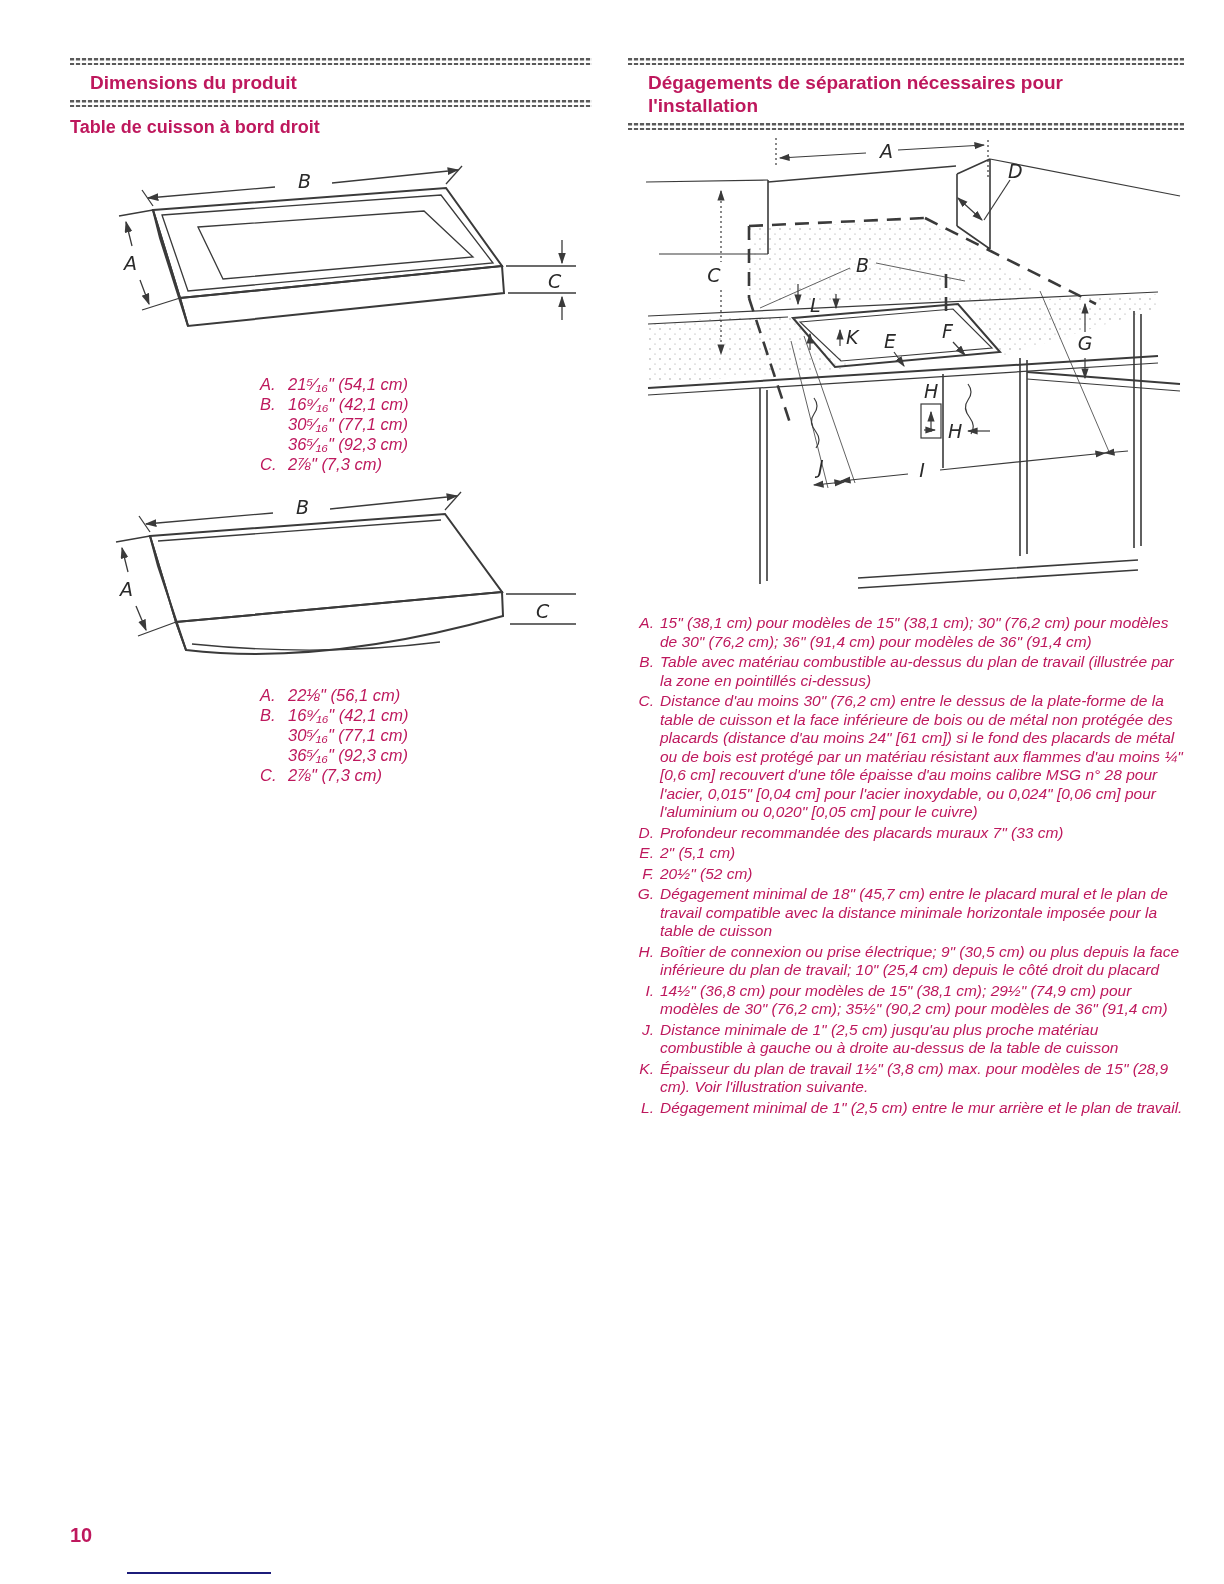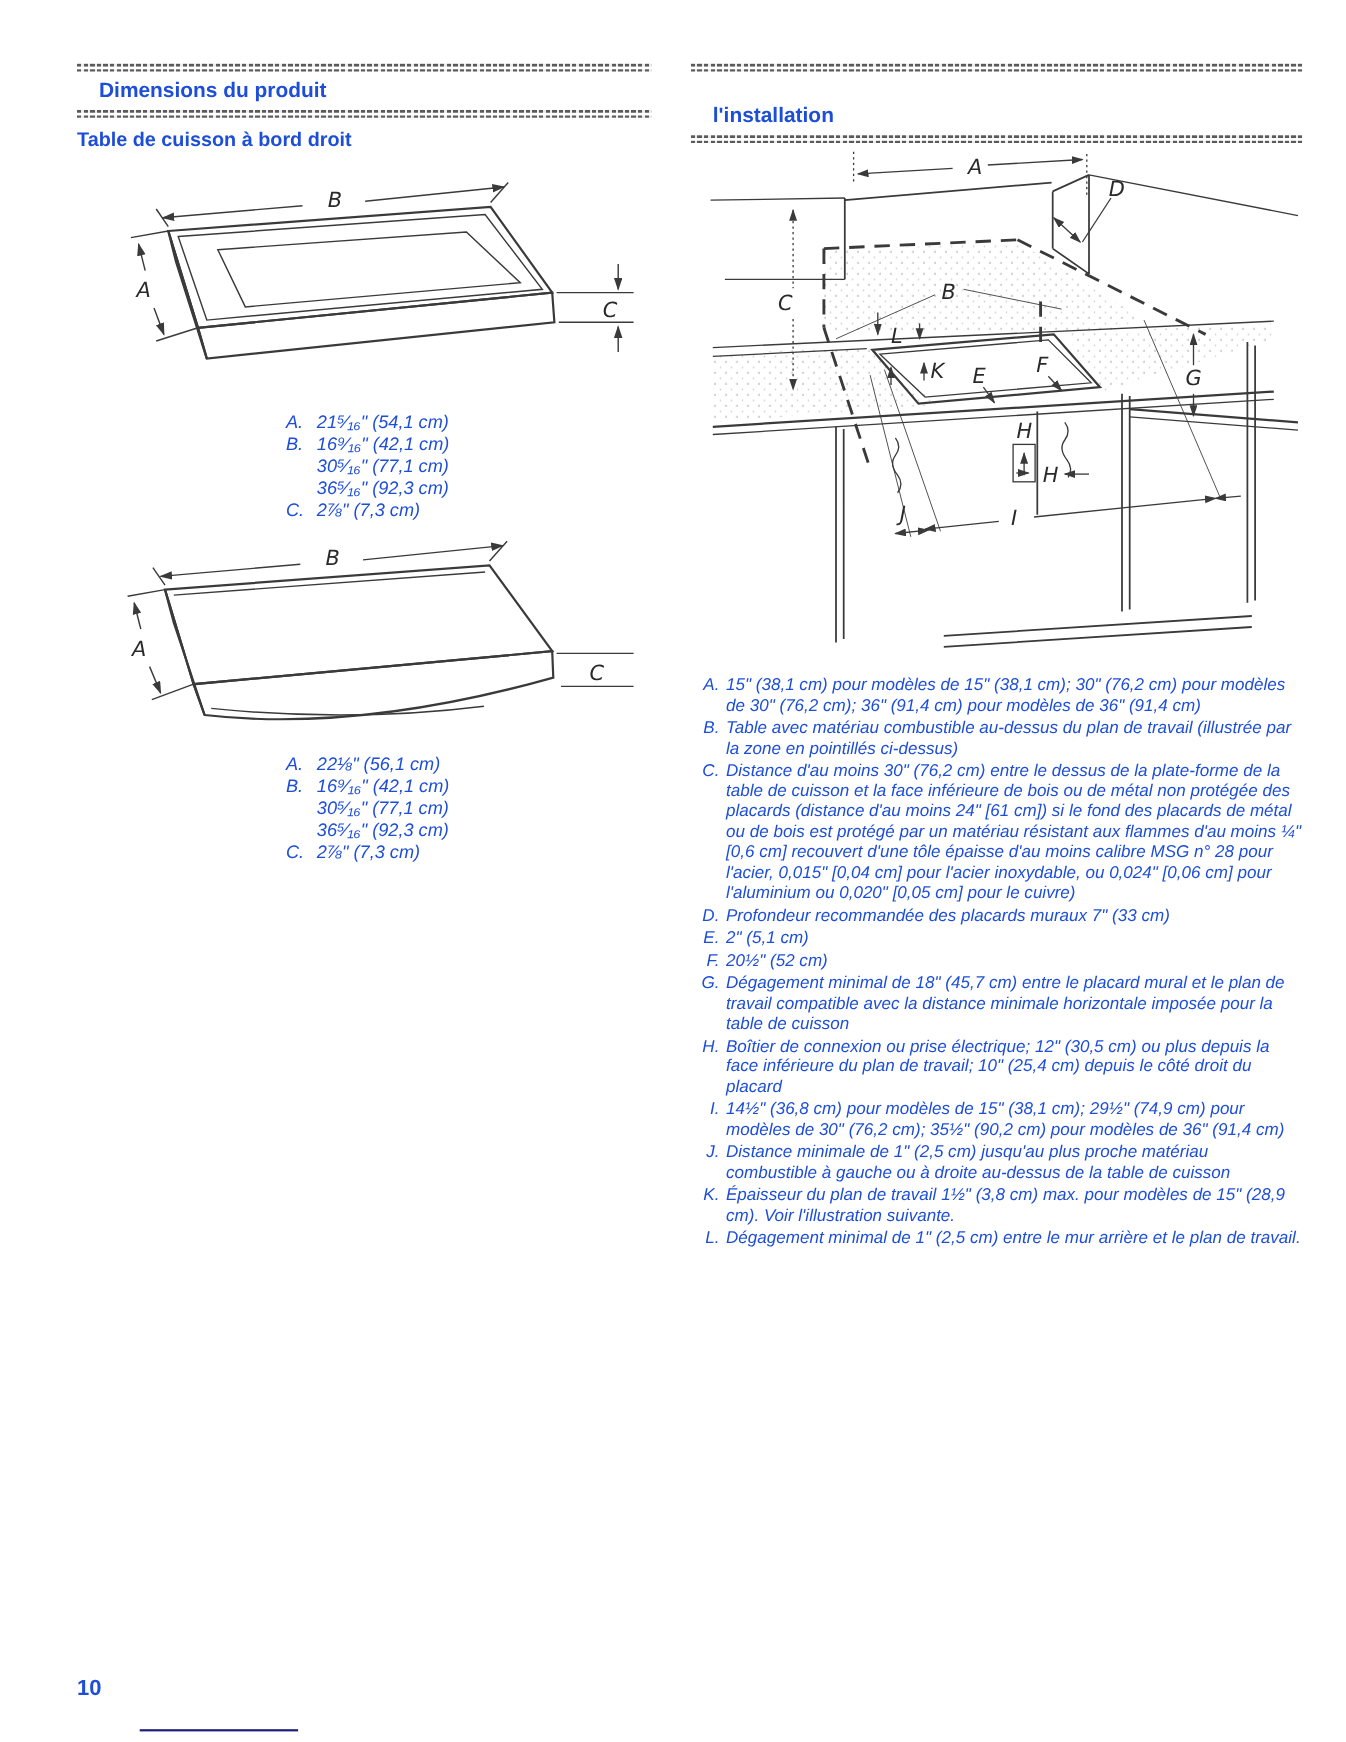--- a/index.html
+++ b/index.html
@@ -1,17 +1,17 @@
 <!DOCTYPE html>
 <html><head>
 <meta charset="utf-8">
 <style>
   html,body{margin:0;padding:0;background:#e9e9e9;}
   .page{position:relative;width:1224px;height:1584px;margin:0 auto;background:#ffffff;
-        font-family:"Liberation Sans",sans-serif;color:#1d4ed8;overflow:hidden;}
+        font-family:"Liberation Sans",sans-serif;color:#be185d;overflow:hidden;}
   .col{position:absolute;top:56px;}
   .col-left{left:70px;width:522px;}
   .col-right{left:628px;width:556px;}
   .hrule{height:7px;margin:2px 0;
     background:
       repeating-linear-gradient(90deg,#5a5a5a 0 4px,#ececec 4px 6px) 0 0/100% 2.5px no-repeat,
       repeating-linear-gradient(90deg,#5a5a5a 0 4px,#ececec 4px 6px) 0 100%/100% 2.5px no-repeat;}
   .section-title{font-size:19px;font-weight:bold;margin:6px 0 6px 20px;line-height:23px;}
   .sub-title{font-size:18px;font-weight:bold;margin:10px 0 4px 0;}
   .diagram{display:block;}
@@ -148,21 +148,21 @@
       <div class="dim-row">
           <span class="dim-label">C.</span>
           <span>2⅞" (7,3 cm)</span>
         </div>
     </div>
   </div>
 
   <div class="col col-right">
     <div class="hrule"></div>
     <div class="section-title">
-      <br>
+      <span>Dégagements de séparation nécessaires pour</span><br>
       <span>l'installation</span>
     </div>
     <div class="hrule"></div>
 
     <svg class="diagram" width="556" height="470" viewBox="0 0 556 470" style="margin-top:6px;">
       <defs>
         <marker id="ar3" markerWidth="9" markerHeight="8" refX="8" refY="3" orient="auto-start-reverse">
           <path d="M0,0 L9,3 L0,6 Z" fill="#3a3a3a"></path>
         </marker>
         <pattern id="dots" width="10" height="10" patternUnits="userSpaceOnUse">
@@ -292,21 +292,21 @@
       <div class="legend-item">
           <span class="legend-label">F.</span>
           <div class="legend-text">20½" (52 cm)</div>
         </div>
       <div class="legend-item">
           <span class="legend-label">G.</span>
           <div class="legend-text">Dégagement minimal de 18" (45,7 cm) entre le placard mural et le plan de travail compatible avec la distance minimale horizontale imposée pour la table de cuisson</div>
         </div>
       <div class="legend-item">
           <span class="legend-label">H.</span>
-          <div class="legend-text">Boîtier de connexion ou prise électrique; 12" (30,5 cm) ou plus depuis la face inférieure du plan de travail; 10" (25,4 cm) depuis le côté droit du placard</div>
+          <div class="legend-text">Boîtier de connexion ou prise électrique; 9" (30,5 cm) ou plus depuis la face inférieure du plan de travail; 10" (25,4 cm) depuis le côté droit du placard</div>
         </div>
       <div class="legend-item">
           <span class="legend-label">I.</span>
           <div class="legend-text">14½" (36,8 cm) pour modèles de 15" (38,1 cm); 29½" (74,9 cm) pour modèles de 30" (76,2 cm); 35½" (90,2 cm) pour modèles de 36" (91,4 cm)</div>
         </div>
       <div class="legend-item">
           <span class="legend-label">J.</span>
           <div class="legend-text">Distance minimale de 1" (2,5 cm) jusqu'au plus proche matériau combustible à gauche ou à droite au-dessus de la table de cuisson</div>
         </div>
       <div class="legend-item">

